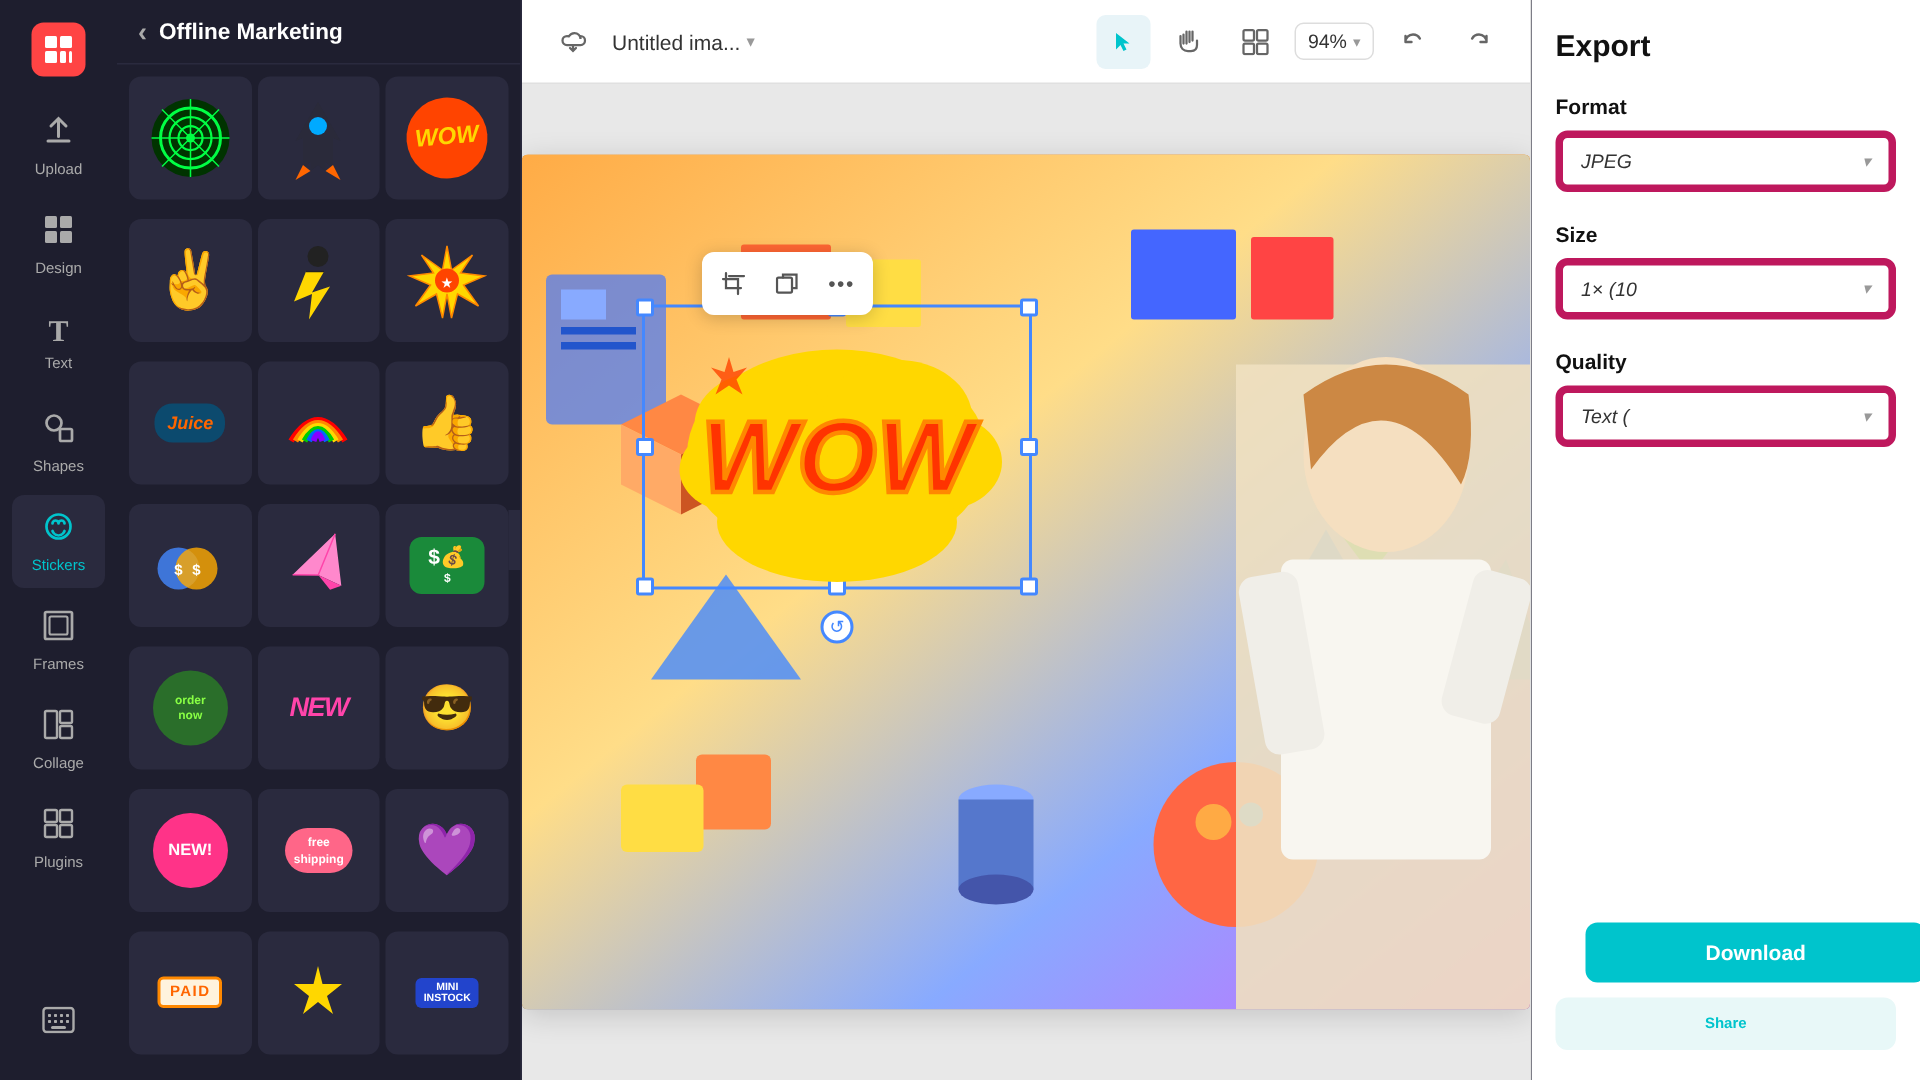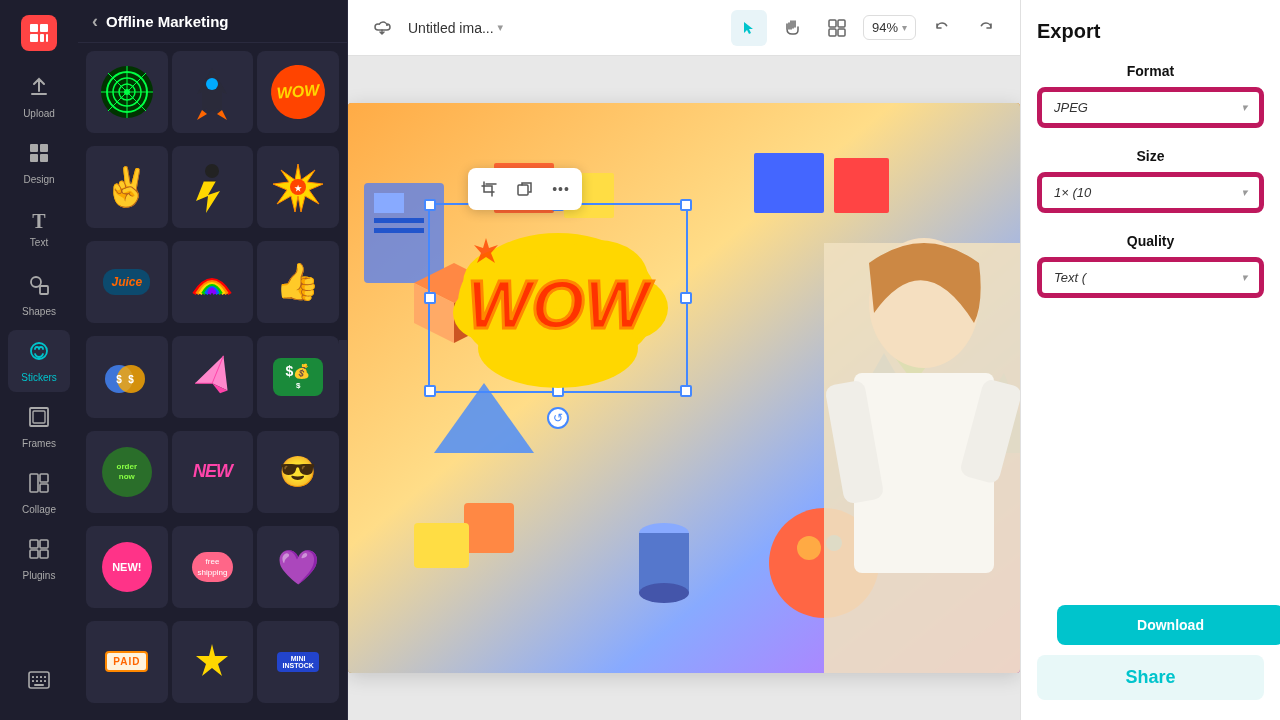--- a/index.html
+++ b/index.html
@@ -281,21 +281,20 @@
     .export-title {
       font-size: 20px;
       font-weight: 700;
       color: #111;
     }
     .export-section-label {
       font-size: 14px;
       font-weight: 600;
       color: #111;
       margin-bottom: 8px;
-      text-align: center;
     }
     .export-dropdown {
       width: 100%;
       border: 5px solid #be185d;
       border-radius: 8px;
       padding: 8px 12px;
       font-size: 13px;
       color: #333;
       background: #fff;
       cursor: pointer;
@@ -316,21 +315,21 @@
       cursor: pointer;
       margin-left: 20px;
     }
     .export-btn-secondary {
       width: 100%;
       padding: 12px;
       background: #e8f8f8;
       color: #00c4cc;
       border: none;
       border-radius: 8px;
-      font-size: 18px;
+      font-size: 10px;
       font-weight: 600;
       cursor: pointer;
     }
 
     
     .collapse-handle {
       position: absolute;
       right: -12px;
       top: 50%;
       transform: translateY(-50%);
@@ -558,21 +557,21 @@
       <div style="font-size:18px;font-weight:900;color:#ff44aa;font-style:italic;letter-spacing:-1px;">NEW</div>
     </div>
     <div class="sticker-cell">
       <div style="font-size:30px;color:#8844ff;">😎</div>
     </div>
 
     <div class="sticker-cell">
       <div style="width:50px;height:50px;background:#ff3388;border-radius:50%;display:flex;align-items:center;justify-content:center;font-size:11px;font-weight:900;color:#fff;text-align:center;">NEW!</div>
     </div>
     <div class="sticker-cell">
-      <div style="background:#ff6688;color:#fff;border-radius:18px;padding:4px 6px;font-size:8px;font-weight:400;text-align:center;line-height:1.4;">free<br>shipping</div>
+      <div style="background:#ff6688;color:#fff;border-radius:18px;padding:4px 6px;font-size:8px;font-weight:700;text-align:center;line-height:1.4;">free<br>shipping</div>
     </div>
     <div class="sticker-cell">
       <div style="font-size:34px;">💜</div>
     </div>
 
     <div class="sticker-cell">
       <div style="background:#fff3dd;border:2px solid #ff8800;border-radius:4px;padding:3px 6px;font-size:10px;font-weight:900;color:#ff6600;letter-spacing:1px;">PAID</div>
     </div>
     <div class="sticker-cell">
       <svg width="44" height="44" viewBox="0 0 44 44">

